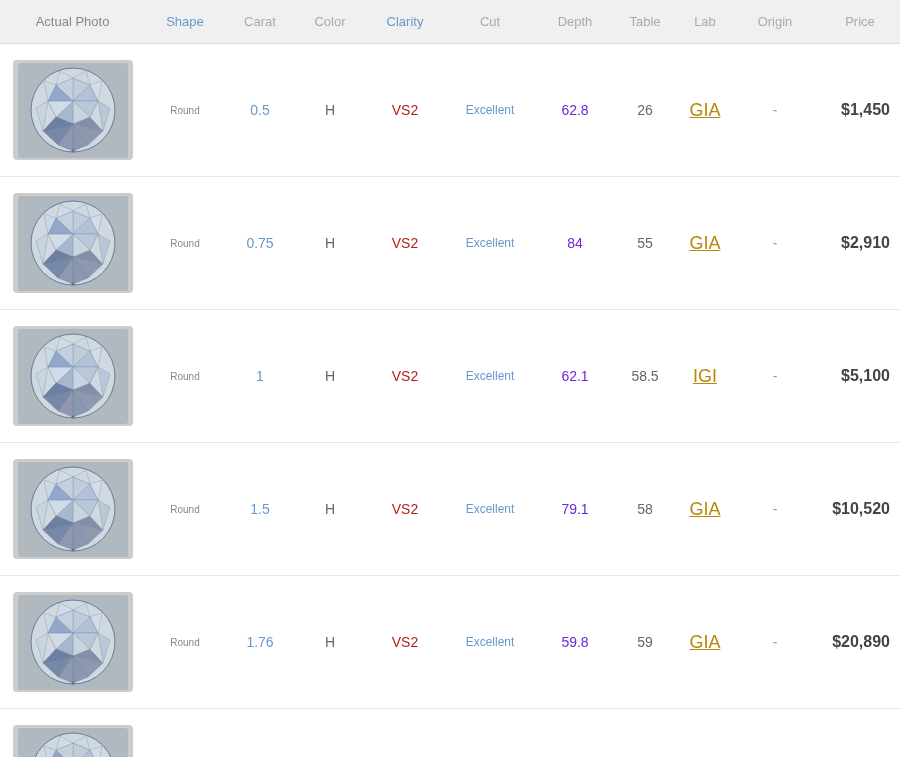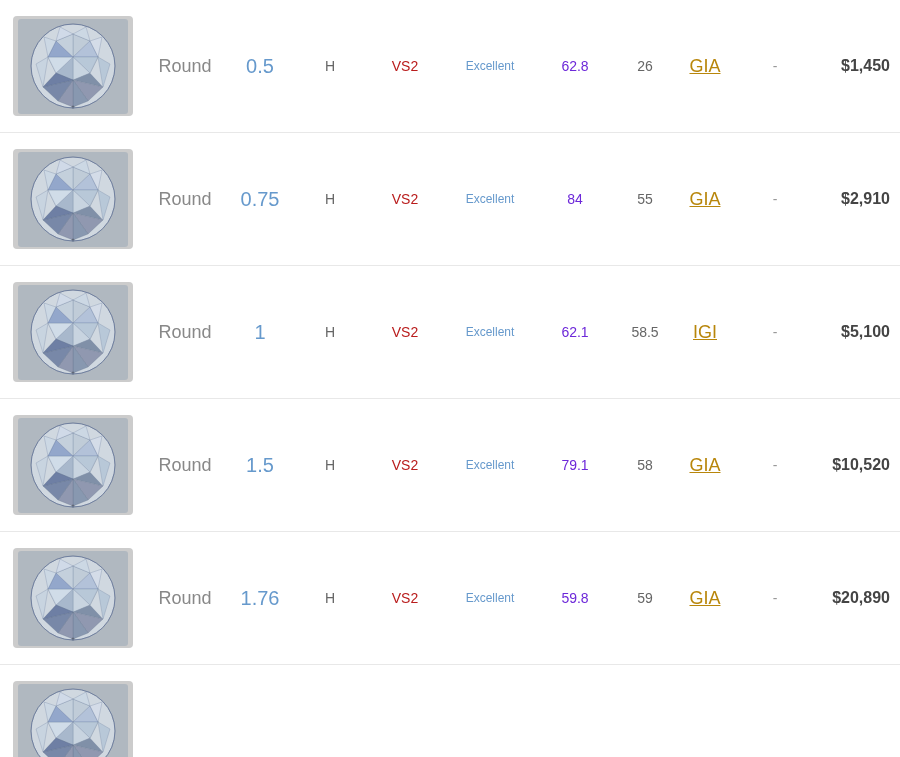--- a/index.html
+++ b/index.html
@@ -46,25 +46,25 @@
       border-bottom: none;
     }
     .cell {
       text-align: center;
       padding: 4px 2px;
       color: #666;
       font-size: 14px;
     }
     .cell.shape-cell {
       color: #888;
-      font-size: 18px;
+      font-size: 10px;
     }
     .cell.carat-cell {
       color: #6699cc;
-      font-size: 20px;
+      font-size: 14px;
     }
     .cell.color-cell {
       color: #666;
     }
     .cell.clarity-cell {
       color: #b91c1c;
     }
     .cell.cut-cell {
       color: #6699cc;
       font-size: 12px;
@@ -111,20 +111,33 @@
     .diamond-svg {
       width: 110px;
       height: 95px;
     }
   </style>
 </head>
 <body>
 
 <div class="table-container">
 
+  <div class="header-row">
+    <div class="header-cell actual-photo">Actual Photo</div>
+    <div class="header-cell blue">Shape</div>
+    <div class="header-cell">Carat</div>
+    <div class="header-cell">Color</div>
+    <div class="header-cell blue">Clarity</div>
+    <div class="header-cell">Cut</div>
+    <div class="header-cell">Depth</div>
+    <div class="header-cell">Table</div>
+    <div class="header-cell">Lab</div>
+    <div class="header-cell">Origin</div>
+    <div class="header-cell">Price</div>
+  </div>
 
   <div id="rows-container">
       <div class="data-row">
     <div class="photo-cell">
       <div class="diamond-img">
         <svg class="diamond-svg" viewBox="0 0 110 95" xmlns="http://www.w3.org/2000/svg">
 
     <rect width="110" height="95" fill="#b0b8c0" rx="3"></rect>
 
     <circle cx="55" cy="47" r="42" fill="#d0d8e0" stroke="#9aa0a8" stroke-width="0.5"></circle>

